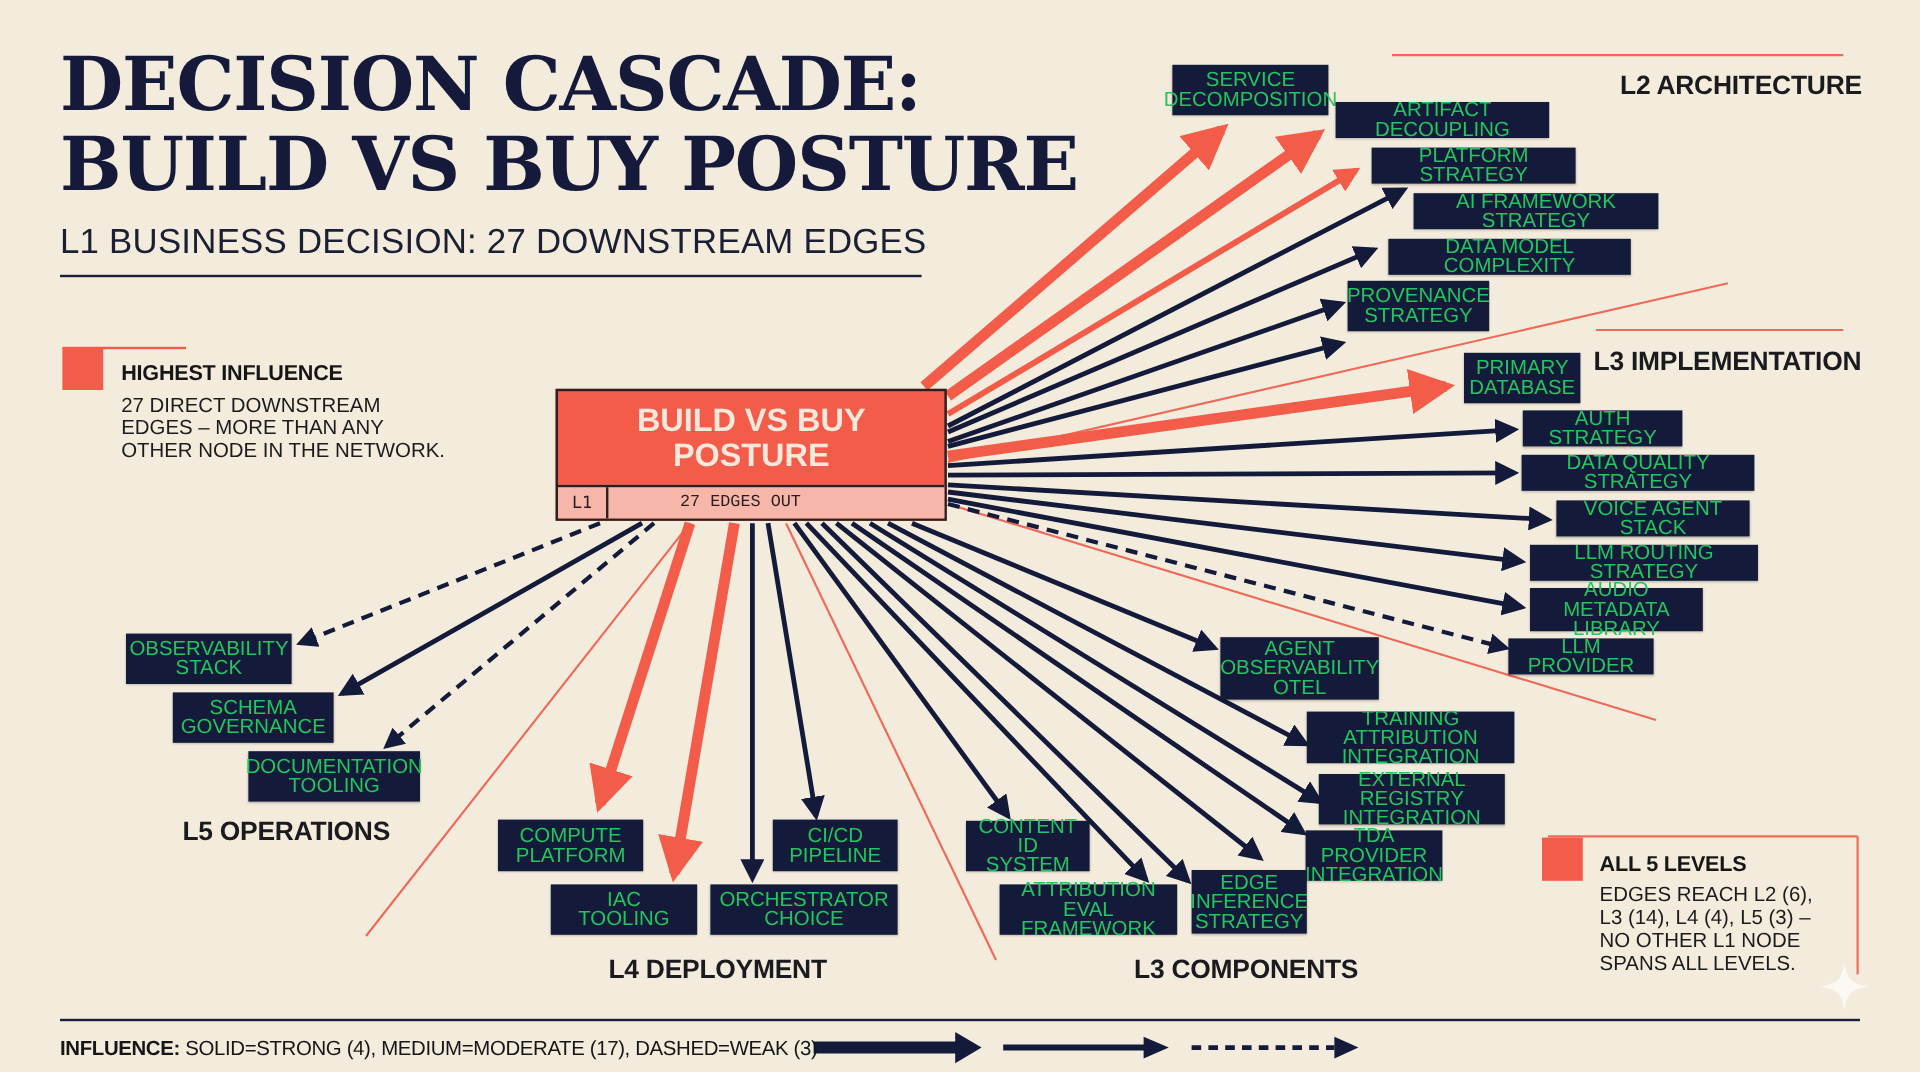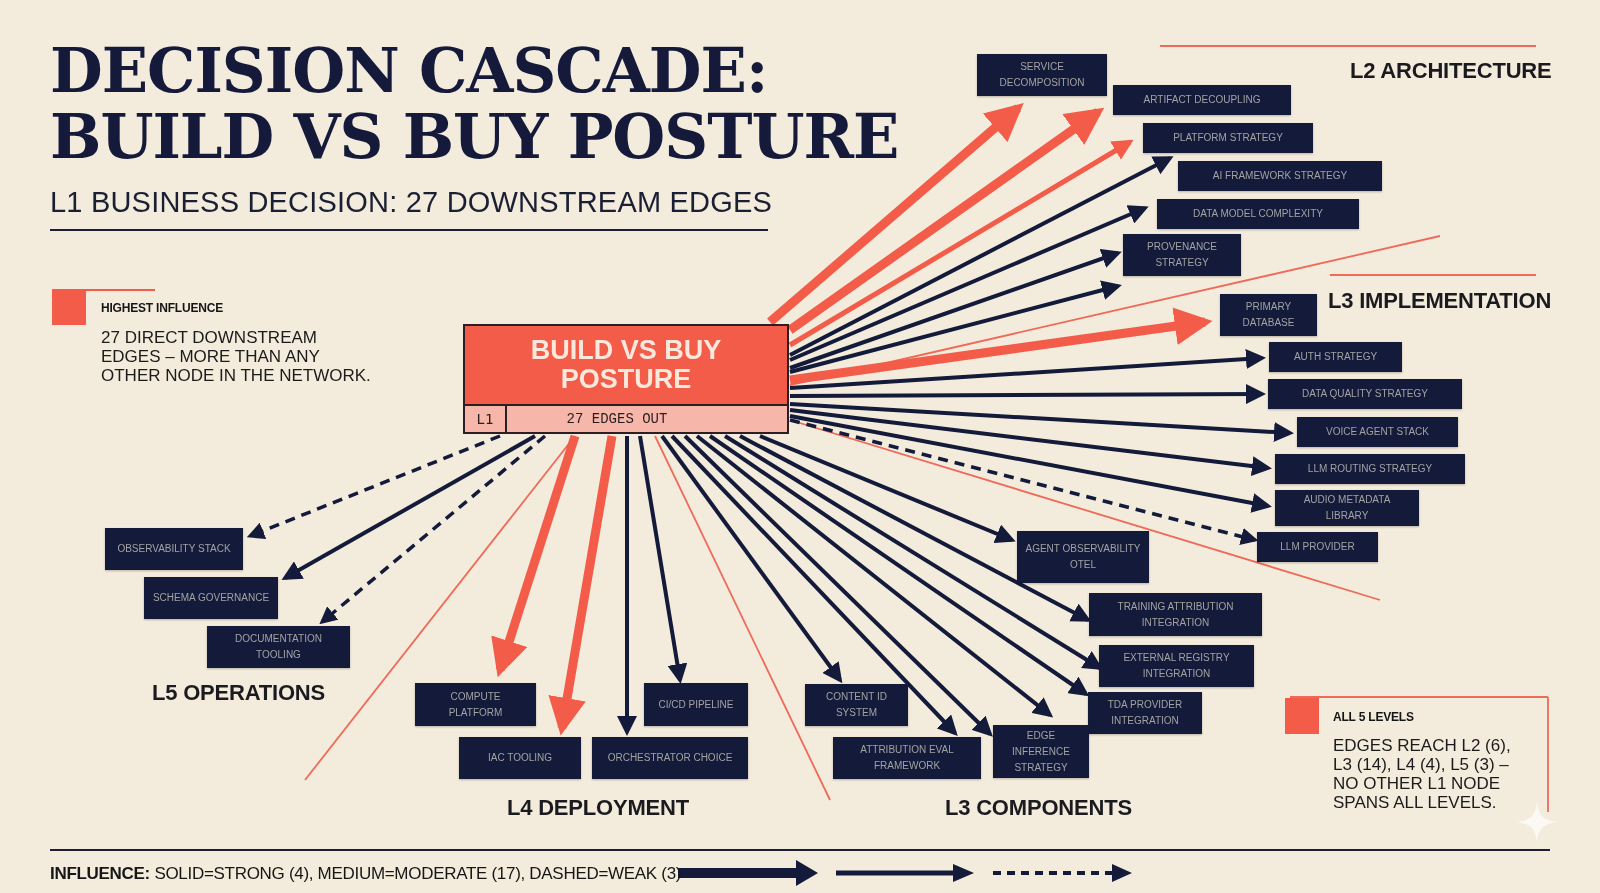--- a/index.html
+++ b/index.html
@@ -5,28 +5,28 @@
   * { box-sizing: border-box; margin: 0; padding: 0; }
   html, body { width: 1600px; height: 893px; overflow: hidden; background: #f3ecdd; }
   body { position: relative; font-family: "Liberation Sans", sans-serif; color: #14183a; }
   .canvas { position: absolute; left: 0; top: 0; width: 1600px; height: 893px; background: #f3ecdd; border-radius: 28px; overflow: hidden; }
   svg.edges { position: absolute; left: 0; top: 0; width: 1600px; height: 893px; }
   .title { position: absolute; left: 50px; top: 38px; font-family: "DejaVu Serif", serif; font-weight: bold; font-size: 62px; line-height: 66px; letter-spacing: -1px; color: #151a3a; transform: scaleX(0.98); transform-origin: left top; }
   .subtitle { position: absolute; left: 50px; top: 186px; font-size: 29px; color: #1b1f33; letter-spacing: 0.2px; }
   .subrule { position: absolute; left: 50px; top: 229px; width: 718px; height: 2px; background: #1b1f33; }
   .callout-block { position: absolute; width: 34px; height: 35px; background: #f25c49; }
   .callout-line { position: absolute; height: 2px; background: #f25c49; }
-  .callout-title { position: absolute; font-weight: bold; font-size: 12px; color: #161616; letter-spacing: -0.2px; }
+  .callout-title { position: absolute; font-weight: bold; font-size: 18px; color: #161616; letter-spacing: -0.2px; }
   .callout-body { position: absolute; font-size: 17px; line-height: 19px; color: #1b1b1b; text-transform: uppercase; }
   .center-node { position: absolute; left: 463px; top: 324px; width: 326px; height: 110px; border: 2px solid #2b1f24; background: #f25c49; }
   .center-title { position: absolute; left: 0; top: 10px; width: 100%; text-align: center; color: #fbe8dc; font-weight: bold; font-size: 27px; line-height: 29px; }
   .center-footer { position: absolute; left: 0; bottom: 0; width: 100%; height: 28px; border-top: 2px solid #2b1f24; background: #f6b6a9; display: flex; }
   .center-level { width: 42px; border-right: 2px solid #2b1f24; font-family: "DejaVu Sans Mono", monospace; font-size: 14px; line-height: 26px; text-align: center; color: #2a1d1f; }
   .center-edges { flex: 1; font-family: Liberation Mono, monospace; font-size: 14px; line-height: 26px; text-align: center; color: #2a1d1f; padding-right: 60px; }
-  .node { position: absolute; background: #131a3a; color: #a3a3a3; font-size: 10px; line-height: 16px; text-align: center; display: flex; align-items: center; justify-content: center; padding: 2px 8px; text-transform: uppercase; box-shadow: 0 1px 2px rgba(0,0,0,0.25); }
+  .node { position: absolute; background: #131a3a; color: #22c55e; font-size: 17px; line-height: 16px; text-align: center; display: flex; align-items: center; justify-content: center; padding: 2px 8px; text-transform: uppercase; box-shadow: 0 1px 2px rgba(0,0,0,0.25); }
   .level-label { position: absolute; font-weight: bold; font-size: 22px; color: #1a1a1f; letter-spacing: -0.2px; }
   .footer-rule { position: absolute; left: 50px; top: 849px; width: 1500px; height: 2px; background: #1b1f33; }
   .legend-text { position: absolute; left: 50px; top: 864px; font-size: 17px; color: #161616; letter-spacing: -0.3px; }
   .legend-text b { font-weight: bold; }
   .sparkle { position: absolute; left: 1515px; top: 800px; width: 44px; height: 44px; }
 </style>
 </head>
 <body>
 
 <div class="canvas">

